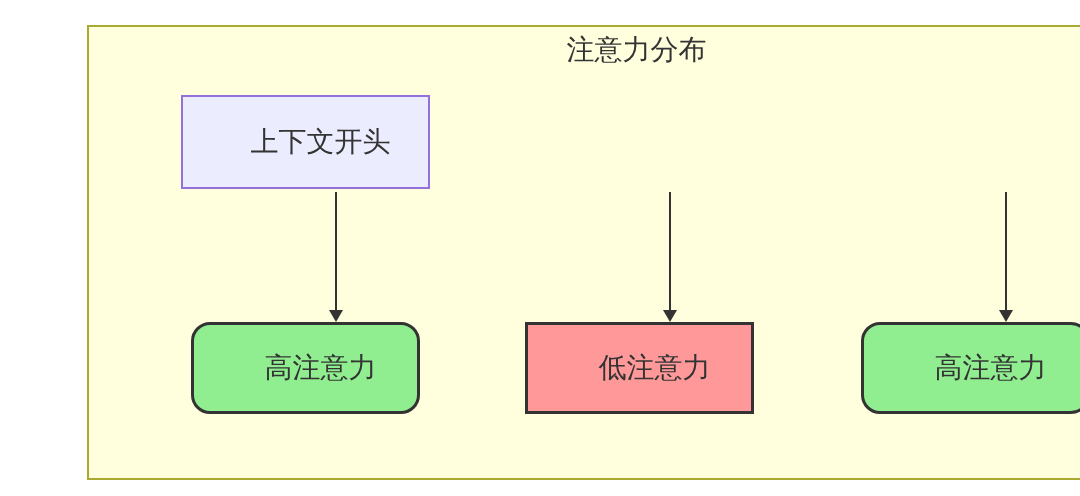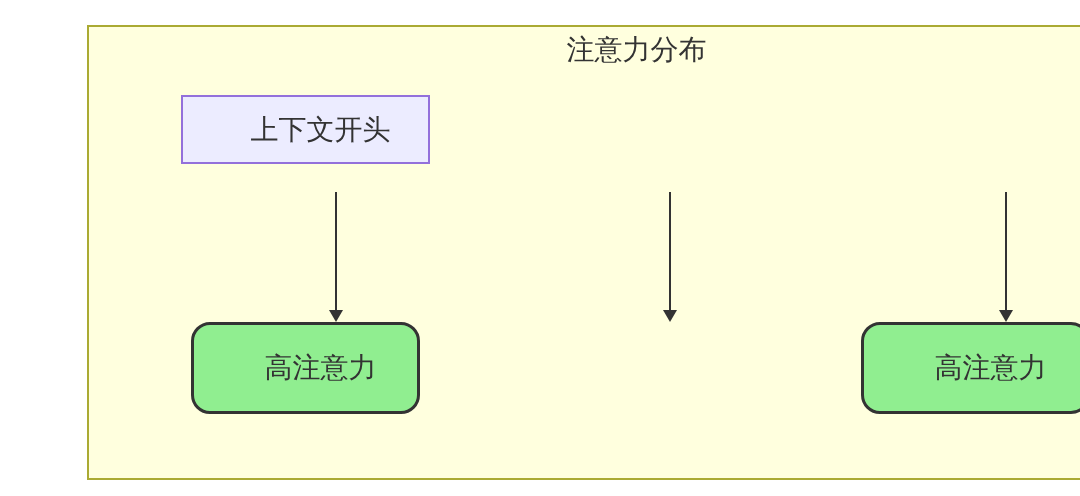--- a/index.html
+++ b/index.html
@@ -54,21 +54,21 @@
     display: flex;
     align-items: center;
     justify-content: center;
     font-size: 28px;
     color: var(--text);
     text-align: center;
   }
   .node.src {
     top: 68px;
     width: 249px;
-    height: 69px;
+    height: 94px;
     background: var(--source-fill);
     border: 2px solid var(--source-border);
   }
   .node.dst {
     top: 295px;
     width: 229px;
     height: 92px;
     border: 3px solid var(--result-border);
   }
   .node.dst.high { background: var(--high-attention-fill); border-radius: 19px; }
@@ -125,20 +125,23 @@
       <div class="arrow-head"></div>
     </div>
     <div class="node dst high c1">
       <span>高注意力</span>
     </div>
 
     <div class="arrow c2">
       <div class="arrow-line"></div>
       <div class="arrow-head"></div>
     </div>
+    <div class="node dst low c2">
+      <span>低注意力</span>
+    </div>
 
     <div class="arrow c3">
       <div class="arrow-line"></div>
       <div class="arrow-head"></div>
     </div>
     <div class="node dst high c3">
       <span>高注意力</span>
     </div>
 
   </div>

